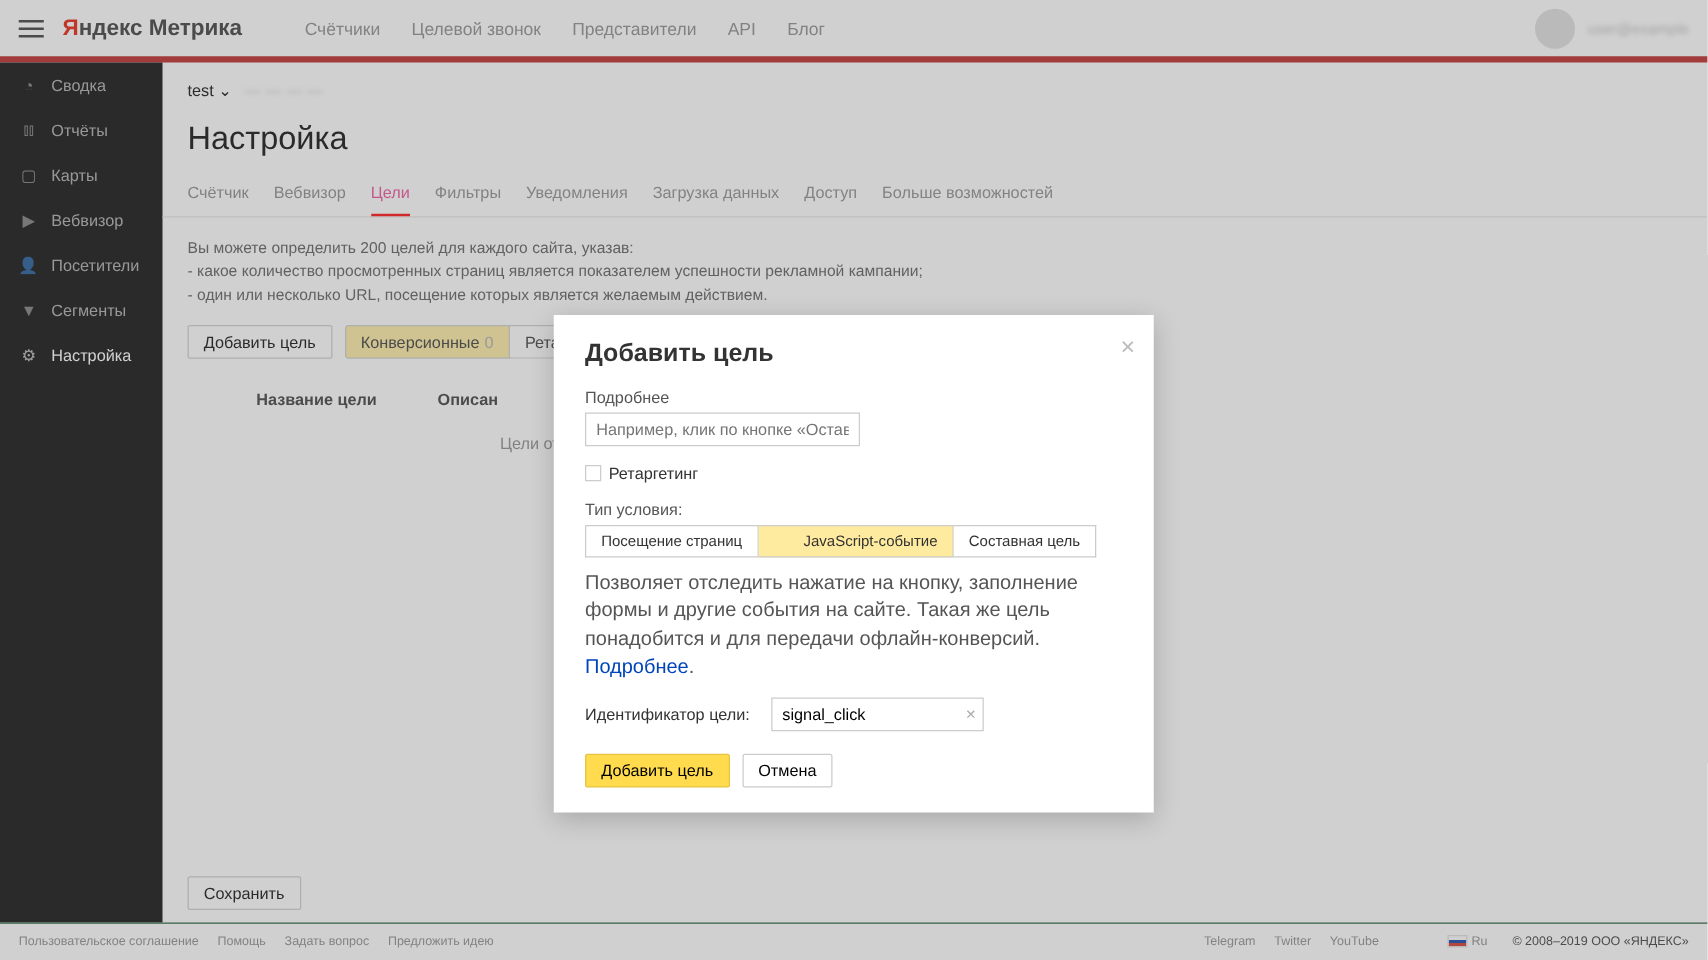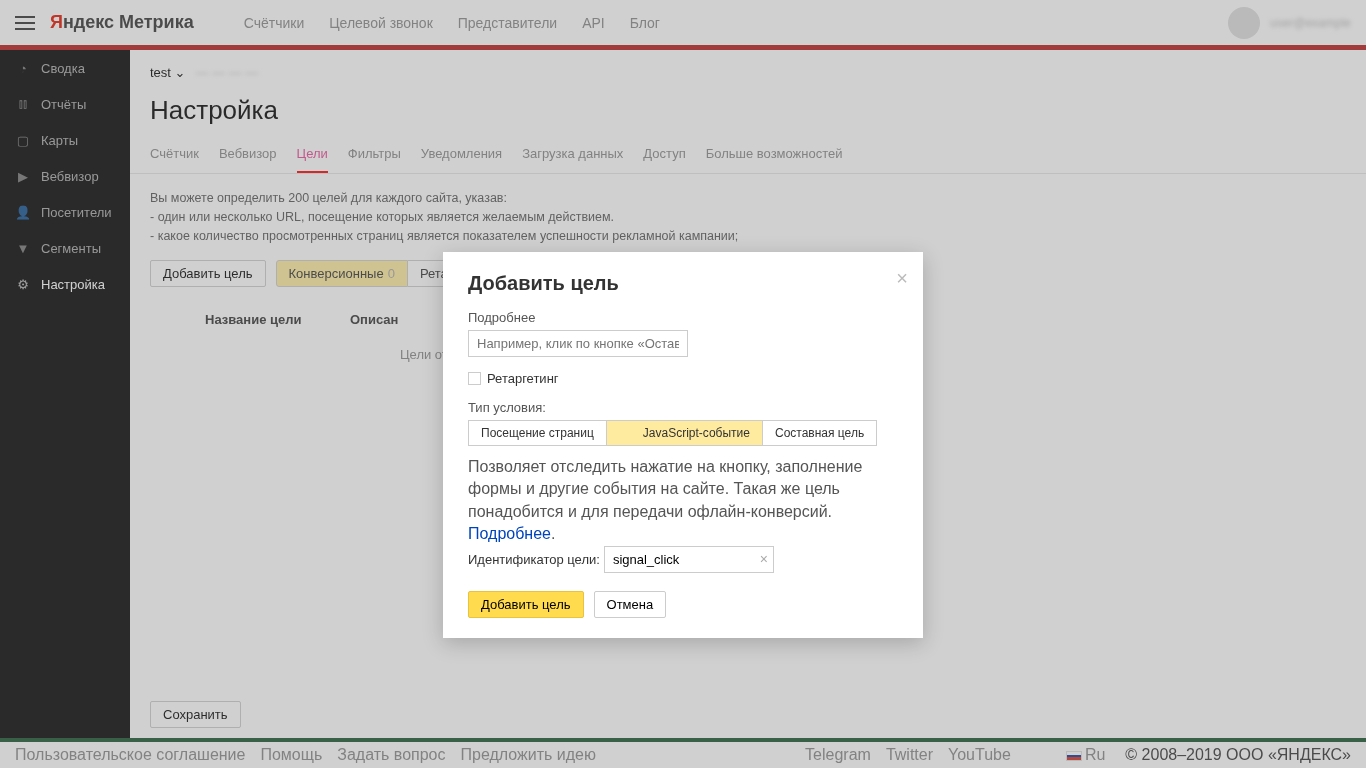--- a/index.html
+++ b/index.html
@@ -44,21 +44,21 @@
 .pill-group .pill:last-child { border-radius: 0 3px 3px 0; border-left: none; }
 
 .table-head { display: flex; padding: 15px 20px; font-size: 13px; font-weight: bold; color: #333; }
 .table-head .c1 { width: 200px; padding-left: 55px; }
 .table-head .c2 { width: 120px; }
 .empty-msg { text-align: left; padding: 5px 20px; color: #888; font-size: 13px; margin-left: 250px; }
 
 .save-bar { position: absolute; bottom: 0; left: 0; right: 0; padding: 10px 20px; }
 
 
-.footer { position: absolute; left: 0; right: 0; bottom: 0; height: 30px; display: flex; align-items: center; padding: 0 15px; font-size: 16px; color: #888; background: #fff; border-top: 4px solid #14532d; }
+.footer { position: absolute; left: 0; right: 0; bottom: 0; height: 30px; display: flex; align-items: center; padding: 0 15px; font-size: 10px; color: #888; background: #fff; border-top: 1px solid #14532d; }
 .footer a { color: #888; text-decoration: none; margin-right: 15px; }
 .footer .spacer { flex: 1; }
 .footer .ru-flag { width: 16px; height: 10px; display: inline-block; background: linear-gradient(#fff 33%, #0039a6 33% 66%, #d52b1e 66%); margin-right: 3px; vertical-align: middle; border: 1px solid #ddd; }
 
 
 .overlay { position: absolute; inset: 0; background: rgba(120,120,120,0.35); display: flex; align-items: flex-start; justify-content: center; }
 .modal { background: #fff; width: 480px; margin-top: 252px; padding: 20px 25px; position: relative; box-shadow: 0 5px 20px rgba(0,0,0,0.2); }
 .modal h2 { font-size: 20px; font-weight: bold; margin-bottom: 15px; }
 .modal .close { position: absolute; top: 15px; right: 15px; font-size: 20px; color: #bbb; cursor: pointer; }
 .modal label.fld { display: block; font-size: 13px; color: #555; margin-bottom: 5px; }
@@ -66,21 +66,21 @@
 .modal input[type=text].small { width: 170px; }
 .modal .sect { margin-bottom: 14px; }
 .modal .chk { display: flex; align-items: center; gap: 6px; font-size: 13px; }
 .modal .chk-box { width: 13px; height: 13px; border: 1px solid #ccc; }
 .modal .tab-group { display: flex; margin-top: 5px; }
 .modal .tab-group .mtab { border: 1px solid #ccc; padding: 5px 12px; font-size: 12px; cursor: pointer; background: #fff; }
 .modal .tab-group .mtab + .mtab { border-left: none; }
 .modal .tab-group .mtab.active { background: #ffeba0; padding-left: 36px; }
 .modal .desc { font-size: 16px; color: #555; line-height: 1.4; margin-top: 10px; }
 .modal .desc a { color: #04b; text-decoration: none; }
-.modal .id-row { display: flex; align-items: center; gap: 4px; font-size: 13px; }
+.modal .id-row { display: flex; align-items: center; gap: 17px; margin-top: 12px; font-size: 13px; }
 .modal .id-input { position: relative; display: inline-block; }
 .modal .id-input .clear { position: absolute; right: 6px; top: 50%; transform: translateY(-50%); color: #aaa; cursor: pointer; font-size: 14px; }
 .modal .actions { margin-top: 18px; display: flex; gap: 10px; }
 </style>
 </head>
 <body>
 
 <div class="header">
   <div class="burger">
       <span></span>
@@ -145,22 +145,22 @@
     <div class="tab">Вебвизор</div>
     <div class="tab active">Цели</div>
     <div class="tab">Фильтры</div>
     <div class="tab">Уведомления</div>
     <div class="tab">Загрузка данных</div>
     <div class="tab">Доступ</div>
     <div class="tab">Больше возможностей</div>
   </div>
   <div class="help-text">
     <div>Вы можете определить 200 целей для каждого сайта, указав:</div>
+    <div>- какое количество просмотренных страниц является показателем успешности рекламной кампании;</div>
     <div>- один или несколько URL, посещение которых является желаемым действием.</div>
-    <div>- какое количество просмотренных страниц является показателем успешности рекламной кампании;</div>
   </div>
   <div class="btn-row">
     <button class="btn">Добавить цель</button>
     <div class="pill-group">
       <div class="pill active"><span>Конверсионные</span><span class="cnt">0</span></div>
       <div class="pill"><span>Ретаргетинговые</span><span class="cnt">0</span></div>
     </div>
   </div>
   <div class="table-head">
     <div class="c1">Название цели</div>

